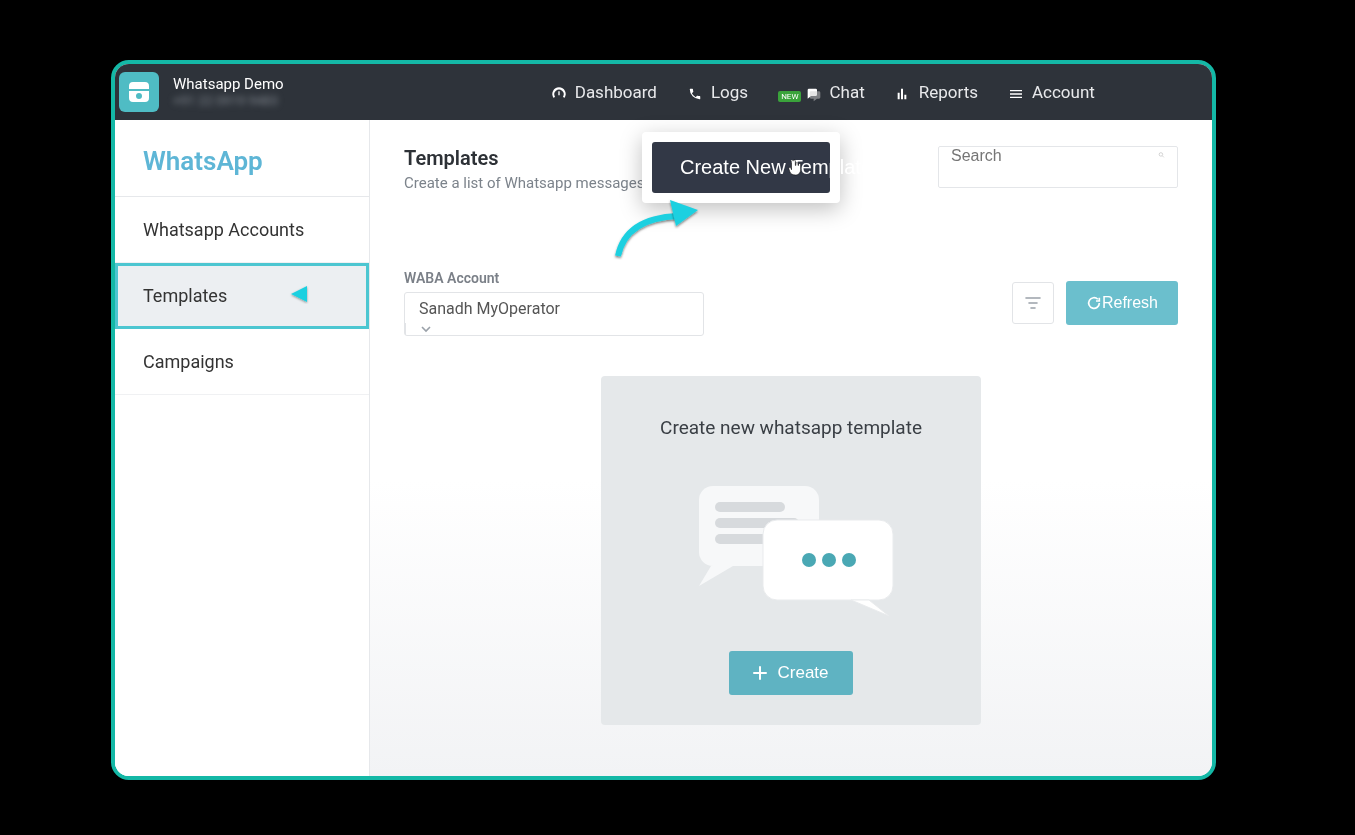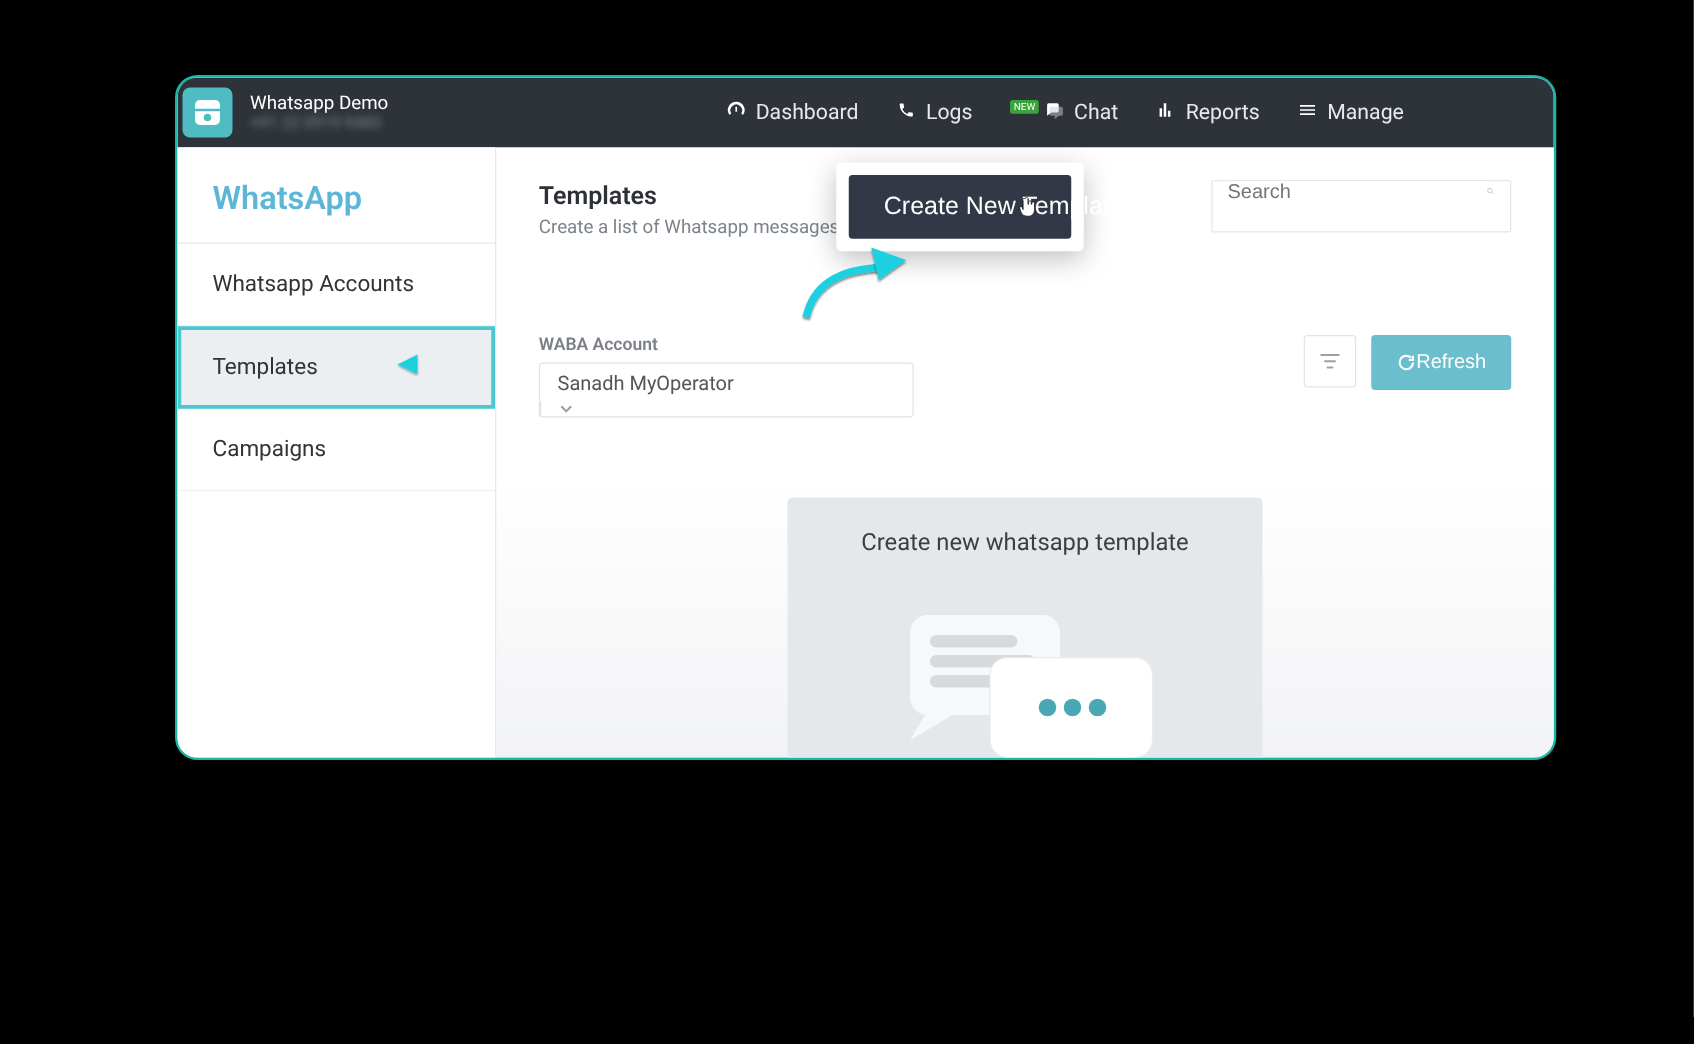--- a/index.html
+++ b/index.html
@@ -5,27 +5,27 @@
   * { box-sizing: border-box; margin: 0; padding: 0; }
   body {
     font-family: -apple-system, BlinkMacSystemFont, "Segoe UI", Roboto, Helvetica, Arial, sans-serif;
     background: #000;
     width: 1355px;
     height: 835px;
     position: relative;
   }
   .window {
     position: absolute;
-    left: 140px;
+    left: 111px;
     top: 60px;
     width: 1105px;
-    height: 548px;
+    height: 720px;
     background: #fff;
     border-radius: 18px;
-    border: 2px solid #14b8a6;
+    border: 4px solid #14b8a6;
     overflow: hidden;
     box-shadow: 0 4px 30px rgba(0,0,0,.5);
   }
   .topbar {
     height: 56px;
     background: #2e333a;
     display: flex;
     align-items: center;
     color: #fff;
     padding: 0 10px 0 4px;
@@ -46,21 +46,21 @@
   .brand-sub { font-size: 13px; color: #7f858d; filter: blur(3px); }
   .navlinks {
     display: flex;
     gap: 30px;
     margin-left: auto;
     margin-right: auto;
     padding-left: 160px;
   }
   .navlink {
     display: flex;
-    align-items: flex-start;
+    align-items: flex-end;
     gap: 8px;
     color: #e8e9eb;
     font-size: 17px;
     cursor: pointer;
   }
   .navlink .ico { width: 16px; height: 16px; display:inline-flex; align-items:center; justify-content:center; }
   .new-badge {
     background: #3aa33b;
     color: #fff;
     font-size: 8px;
@@ -152,21 +152,21 @@
   }
   .arrow-callout {
     position: absolute;
     left: 236px;
     top: 78px;
     z-index: 11;
   }
   .ctrl-row {
     margin-top: 78px;
     display: flex;
-    align-items: flex-start;
+    align-items: center;
     gap: 12px;
   }
   .waba-group { }
   .waba-label { font-size: 14px; color: #7b8088; font-weight: 600; margin-bottom: 6px; }
   .select {
     display: flex;
     border: 1px solid #e2e4e7;
     border-radius: 3px;
     height: 44px;
     width: 300px;
@@ -190,25 +190,25 @@
     background: #6bbfcd;
     color: #fff;
     border: none;
     border-radius: 3px;
     font-size: 16px;
     display: flex;
     align-items: center;
     cursor: pointer;
   }
   .empty-card {
-    margin: 64px auto 0;
+    margin: 40px auto 0;
     width: 380px;
     background: #e5e8ea;
     border-radius: 4px;
-    padding: 24px 24px 30px;
+    padding: 40px 24px 30px;
     text-align: center;
   }
   .empty-title { font-size: 19px; color: #3a3f45; margin-bottom: 24px; }
   .empty-illus { height: 160px; display:flex; align-items:center; justify-content:center; margin-bottom: 28px; }
   .btn-create {
     background: #5fb3c2;
     color: #fff;
     border: none;
     padding: 12px 24px;
     font-size: 17px;
@@ -268,21 +268,21 @@
             </svg>
         </span>
         <span>Reports</span>
       </div>
       <div class="navlink">
         <span class="ico">
           <svg viewBox="0 0 24 24" width="16" height="16">
               <path fill="#fff" d="M3 6h18v2H3zm0 5h18v2H3zm0 5h18v2H3z"></path>
             </svg>
         </span>
-        <span>Manage</span>
+        <span>Account</span>
       </div>
     </div>
   </div>
 
   <div class="body">
     <div class="sidebar">
       <div class="sb-title">WhatsApp</div>
       <div class="sb-item">
         <span>Whatsapp Accounts</span>
       </div>

